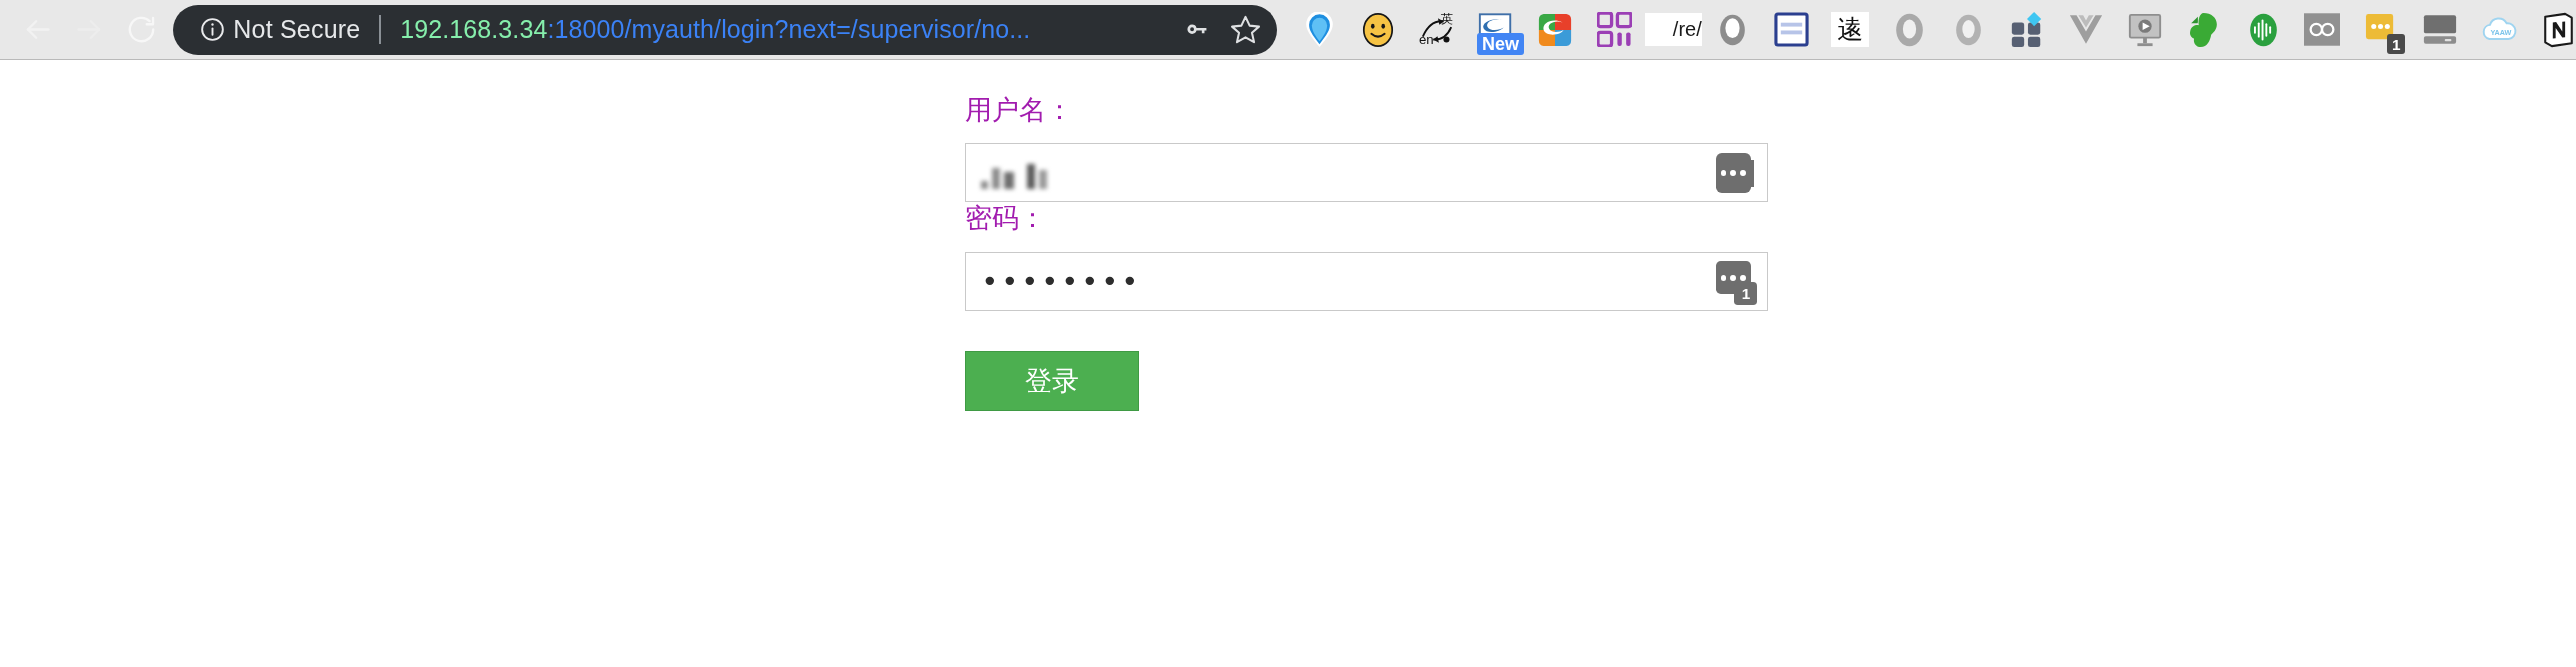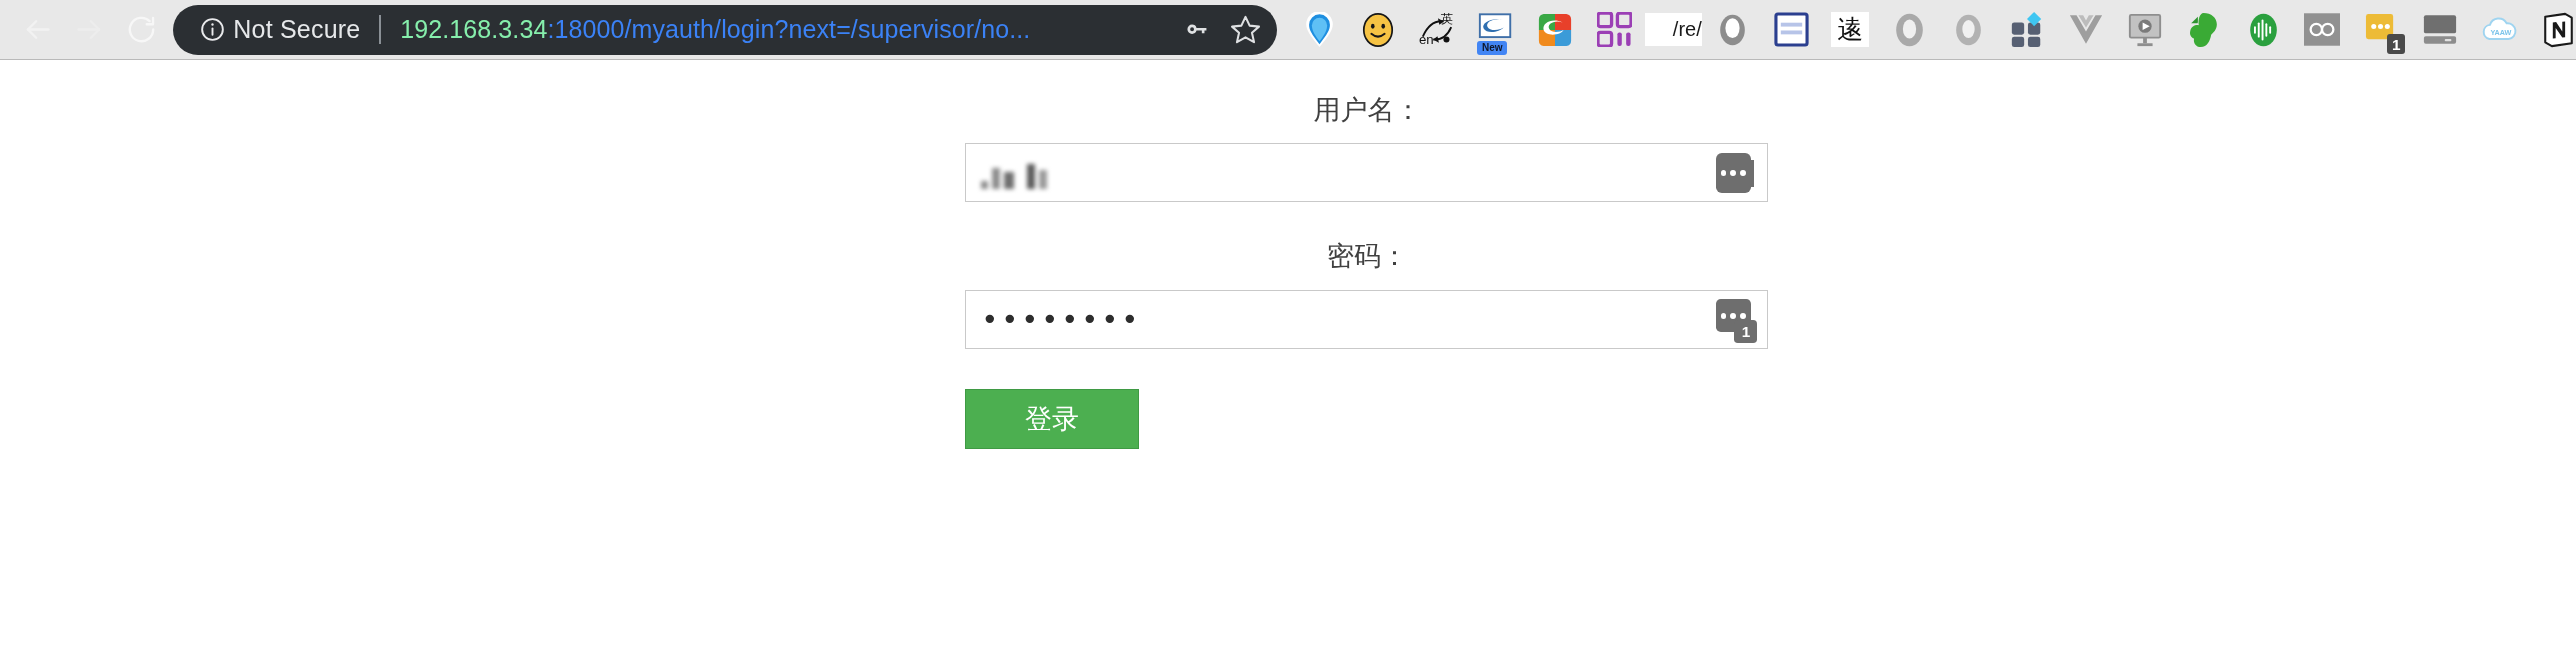--- a/index.html
+++ b/index.html
@@ -125,22 +125,22 @@
     flex: 0 0 auto;
   }
   .ext svg, .ext .glyph { display: block; }
 
   
   .ext-badge-new {
     position: absolute;
     left: 1.9px;
     bottom: -4.8px;
     background: #4285f4;
-    color: #0f172a;
-    font-size: 10px;
+    color: #ffffff;
+    font-size: 18px;
     font-weight: bold;
     padding: 1.9px 4.8px;
     border-radius: 2.9px;
     line-height: 1.05;
     font-family: "Liberation Sans", sans-serif;
   }
   .ext-badge-num {
     position: absolute;
     right: -2.9px;
     bottom: -3.8px;
@@ -189,27 +189,26 @@
     background: #ffffff;
   }
   .login-form {
     position: absolute;
     left: 965px;
     top: 34px;
     width: 805px;
   }
   .field-label {
     font-size: 27px;
-    color: #404040;
+    color: #a21caf;
     font-family: "DejaVu Sans", "Liberation Sans", sans-serif;
     margin-bottom: 17px;
     line-height: 1.2;
-    text-align: center;
-  }
-  .field-label.second { margin-top: 38px; }
+  }
+  .field-label.second { }
 
   .input-wrap {
     position: relative;
     width: 803px;
     height: 59px;
     border: 1px solid #c9c9c9;
     background: #ffffff;
     box-sizing: border-box;
     display: flex;
     align-items: center;

